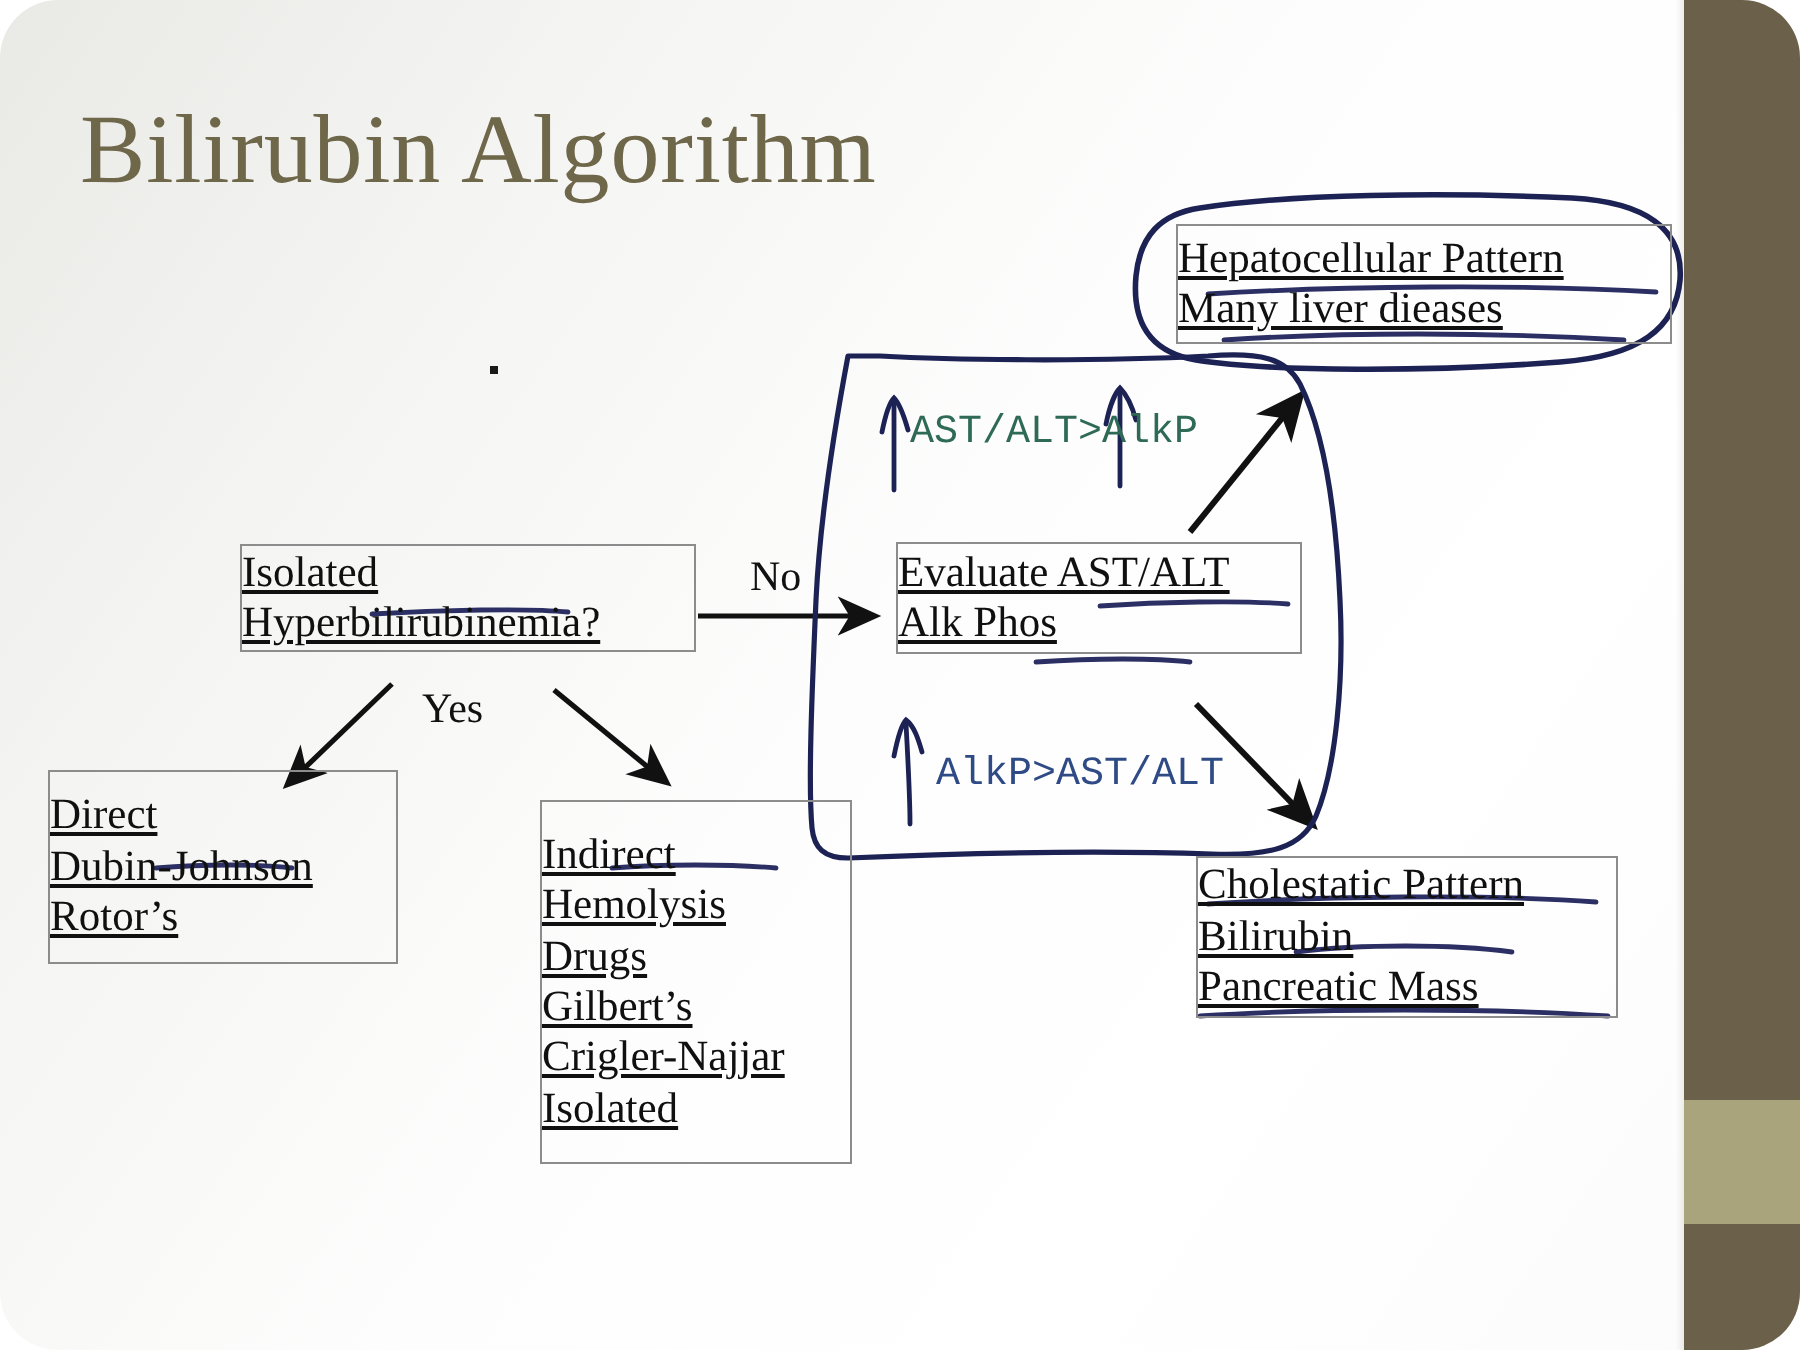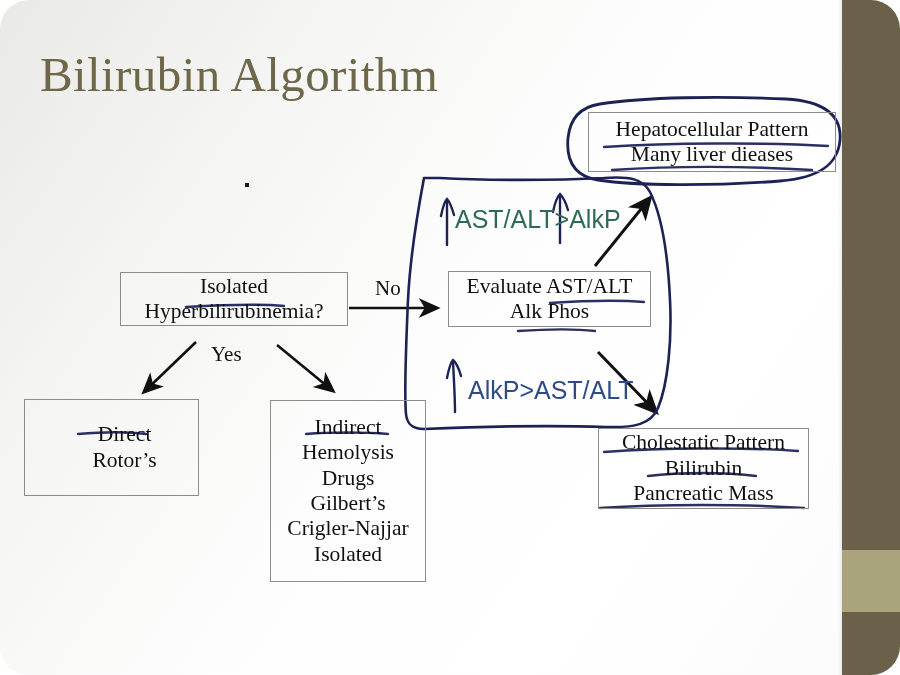--- a/index.html
+++ b/index.html
@@ -9,33 +9,33 @@
   #canvas{position:absolute;left:0;top:0;width:900px;height:675px;}
   .band{position:absolute;right:0;}
   #band-main{top:0;width:58px;height:550px;background:#6b6049;}
   #band-light{top:550px;width:58px;height:62px;background:#a9a47c;}
   #band-lower{top:612px;width:58px;height:63px;background:#6b6049;}
   #band-edge{position:absolute;right:58px;top:0;width:4px;height:675px;
              background:linear-gradient(90deg,rgba(0,0,0,0) 0%,rgba(120,115,95,.13) 100%);}
   #title{position:absolute;left:40px;top:46px;font-size:49px;color:#6f6749;
          letter-spacing:.4px;font-family:"Liberation Serif",serif;white-space:nowrap;}
   .box{position:absolute;box-sizing:border-box;border:1px solid #8c8c8c;background:transparent;
-       display:flex;flex-direction:column;align-items:center;justify-content:center;
-       font-size:21.5px;color:#101010;line-height:1.18;text-align:center;}
+       display:flex;flex-direction:column;align-items:flex-start;justify-content:center;
+       font-size:21.5px;color:#101010;line-height:1.18;text-align:center;text-decoration:underline;}
   .box .ln{white-space:nowrap;display:block;}
   #box-isolated{left:120px;top:272px;width:228px;height:54px;}
   #box-evaluate{left:448px;top:271px;width:203px;height:56px;}
-  #box-direct{left:24px;top:399px;width:175px;height:97px;padding-left:26px;}
+  #box-direct{left:24px;top:385px;width:175px;height:97px;}
   #box-indirect{left:270px;top:400px;width:156px;height:182px;}
   #box-hepato{left:588px;top:112px;width:248px;height:60px;}
   #box-chole{left:598px;top:428px;width:211px;height:81px;}
   .lbl{position:absolute;font-size:21px;color:#111;font-family:"Liberation Serif",serif;}
   #lbl-no{left:375px;top:276px;}
   #lbl-yes{left:211px;top:342px;}
-  .annot{position:absolute;font-size:25px;white-space:nowrap;font-family:Liberation Sans, sans-serif;}
+  .annot{position:absolute;font-size:20px;white-space:nowrap;font-family:Liberation Mono, monospace;}
   #annot-top{left:455px;top:205px;color:#2e6a55;}
   #annot-bottom{left:468px;top:376px;color:#2f4b86;}
   #dot{position:absolute;left:245px;top:183px;width:4px;height:4px;background:#1a1a1a;}
 </style>
 </head>
 <body>
 
 <div id="slide">
 
   <div class="band" id="band-main"></div>
@@ -121,20 +121,21 @@
     <span class="ln">Hyperbilirubinemia?</span>
   </div>
 
   <div class="box" id="box-evaluate">
     <span class="ln">Evaluate AST/ALT</span>
     <span class="ln">Alk Phos</span>
   </div>
 
   <div class="box" id="box-direct">
     <span class="ln">Direct</span>
+    <span class="ln">Dubin-Johnson</span>
     <span class="ln">Rotor’s</span>
   </div>
 
   <div class="box" id="box-indirect">
     <span class="ln">Indirect</span>
     <span class="ln">Hemolysis</span>
     <span class="ln">Drugs</span>
     <span class="ln">Gilbert’s</span>
     <span class="ln">Crigler-Najjar</span>
     <span class="ln">Isolated</span>

